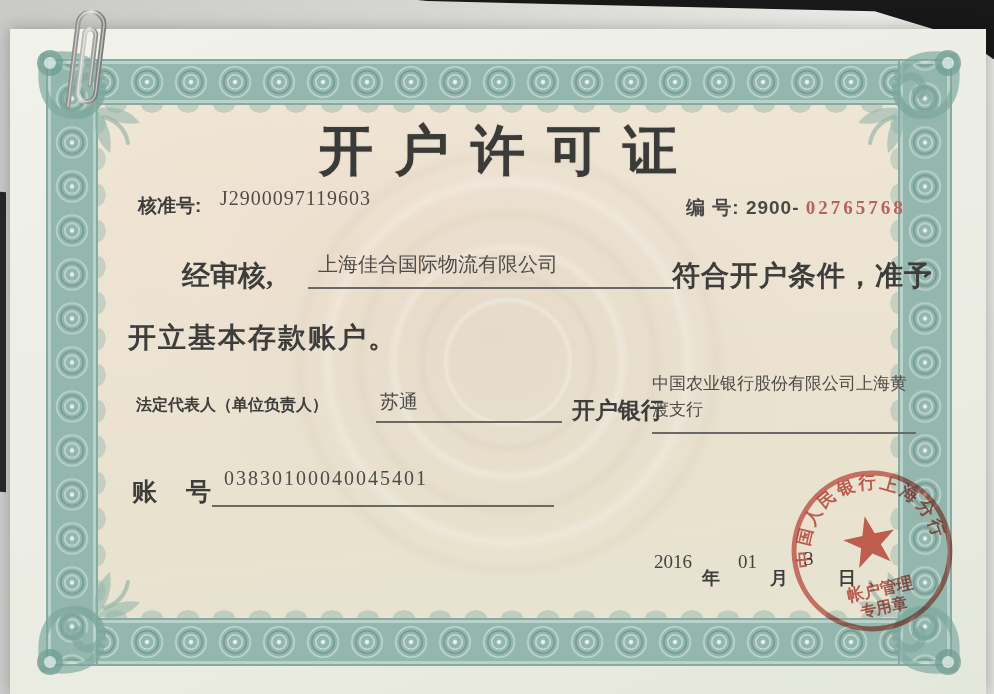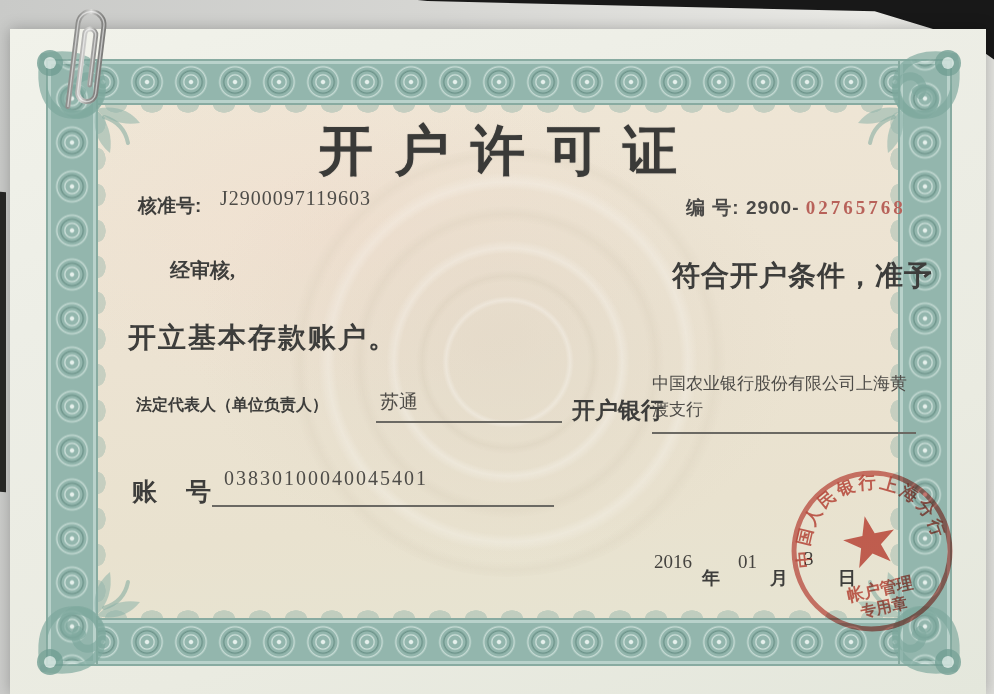--- a/index.html
+++ b/index.html
@@ -83,21 +83,21 @@
     letter-spacing:22px;padding-left:22px;color:#3a3a38;
     text-shadow:0 0 1px rgba(58,58,56,.6);
   }
   .label{font-weight:700;color:#3d3d3b;}
   .value{font-family:"Liberation Serif", serif;color:#4e4c48;}
   .u-line{border-bottom:2px solid #6b6963;}
   .approval-label{left:128px;top:164px;font-size:19px;}
   .approval-value{left:210px;top:158px;font-size:20px;letter-spacing:1px;}
   .serial{left:676px;top:166px;font-size:19px;color:#4a4947;font-weight:700;letter-spacing:1px;}
   .serial .red{color:#b8625a;font-family:"Liberation Serif", serif;font-weight:700;letter-spacing:3px;}
-  .review-label{left:160px;top:228px;font-size:20px;font-family:Liberation Serif, serif;}
+  .review-label{left:172px;top:228px;font-size:28px;font-family:Liberation Serif, serif;}
   .company-line{left:298px;top:222px;width:356px;height:36px;font-size:20px;padding-left:10px;}
   .qualify{left:662px;top:228px;font-size:28px;letter-spacing:1px;}
   .open-text{left:118px;top:290px;font-size:28px;letter-spacing:2px;}
   .legalrep-label{left:126px;top:366px;font-size:16px;font-family:Liberation Serif, serif;}
   .legalrep-line{left:366px;top:360px;width:182px;height:32px;font-size:19px;padding-left:4px;}
   .bank-label{left:562px;top:366px;font-size:23px;}
   .bank-line{left:642px;top:342px;width:264px;font-size:17px;line-height:1.55;word-break:break-all;padding-bottom:8px;}
   .account-label{left:122px;top:446px;font-size:25px;letter-spacing:2px;}
   .account-line{left:202px;top:438px;width:330px;height:38px;font-size:20px;letter-spacing:2px;padding-left:12px;}
   .issuer{left:648px;top:498px;font-size:20px;}
@@ -164,20 +164,21 @@
 
   <div class="txt label approval-label">核准号:</div>
   <div class="txt value approval-value">J2900097119603</div>
 
   <div class="txt serial">
     <span>编 号: 2900-</span>
     <span class="red">02765768</span>
   </div>
 
   <div class="txt label review-label">经审核,</div>
+  <div class="txt value u-line company-line">上海佳合国际物流有限公司</div>
   <div class="txt label qualify">符合开户条件，准予</div>
   <div class="txt label open-text">开立基本存款账户。</div>
 
   <div class="txt label legalrep-label">法定代表人（单位负责人）</div>
   <div class="txt value u-line legalrep-line">苏通</div>
 
   <div class="txt label bank-label">开户银行</div>
   <div class="txt value u-line bank-line">中国农业银行股份有限公司上海黄渡支行</div>
 
   <div class="txt label account-label">账　号</div>

